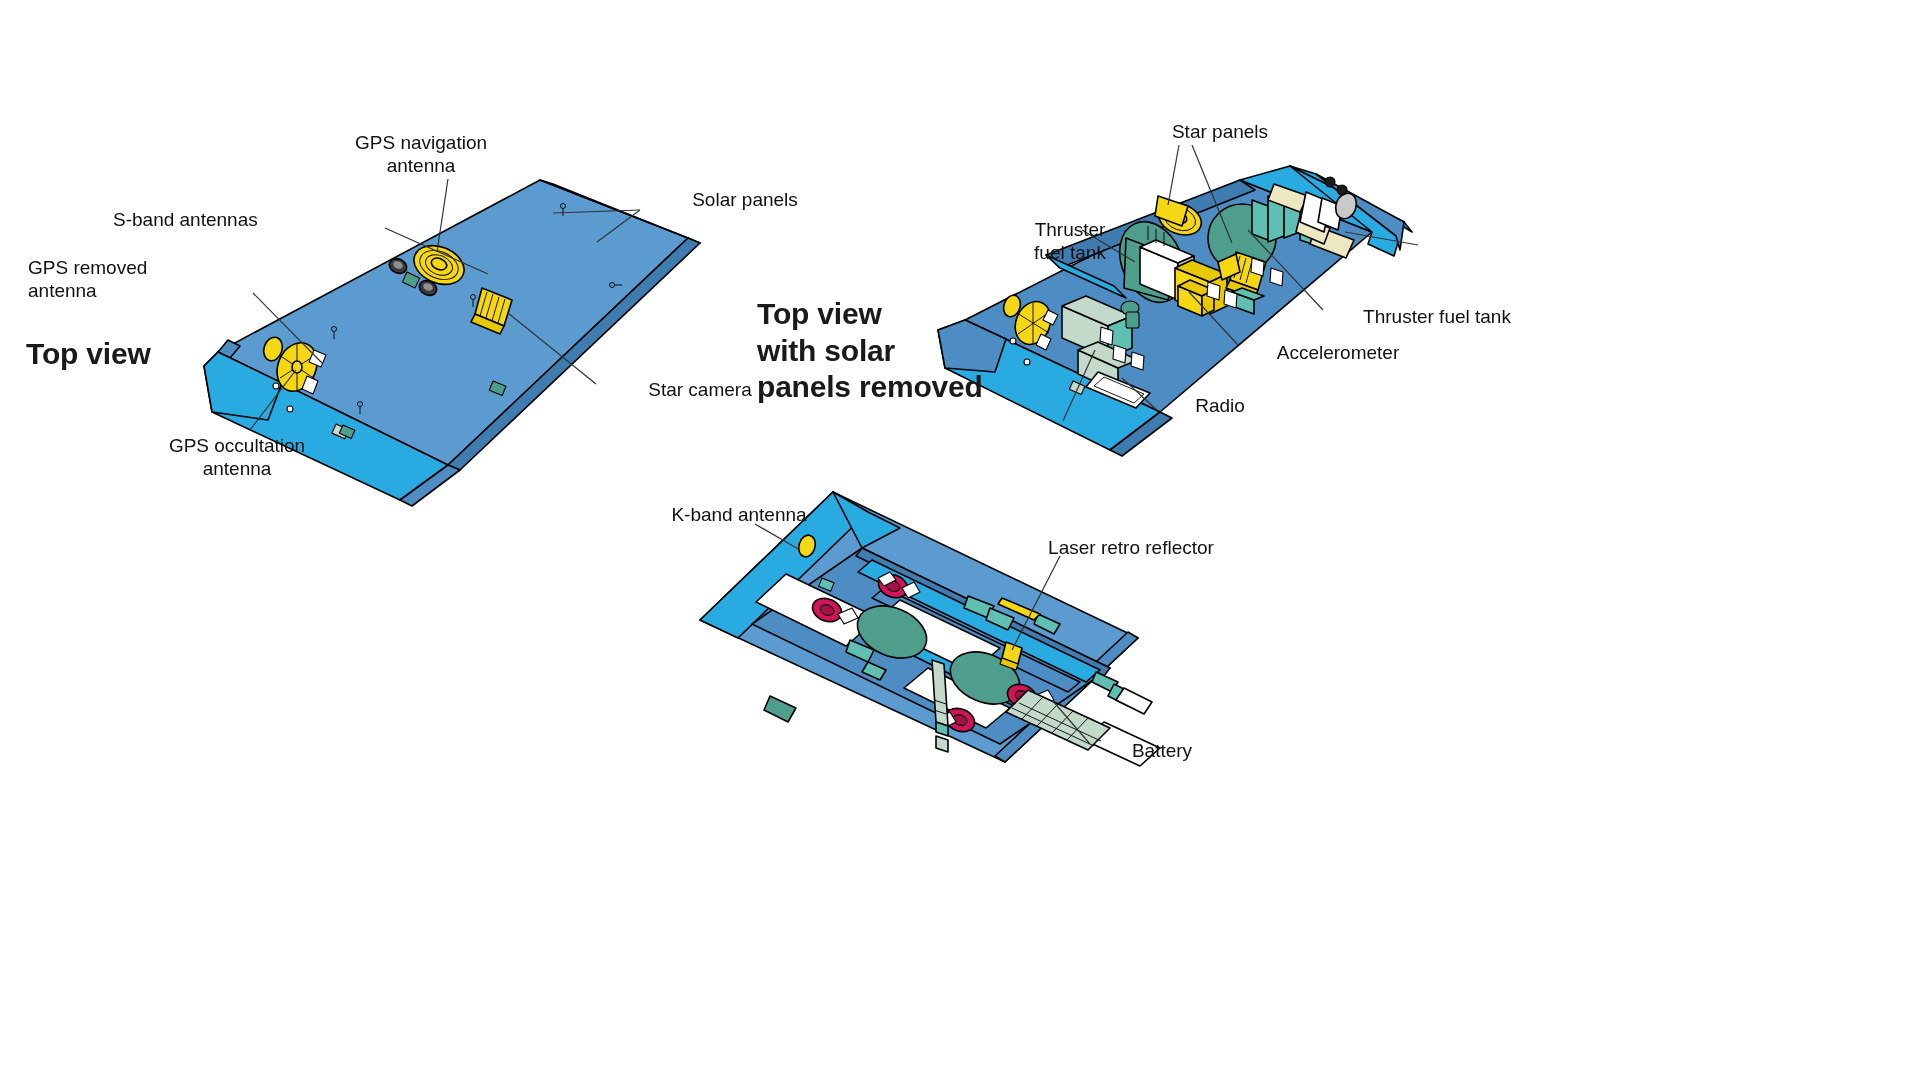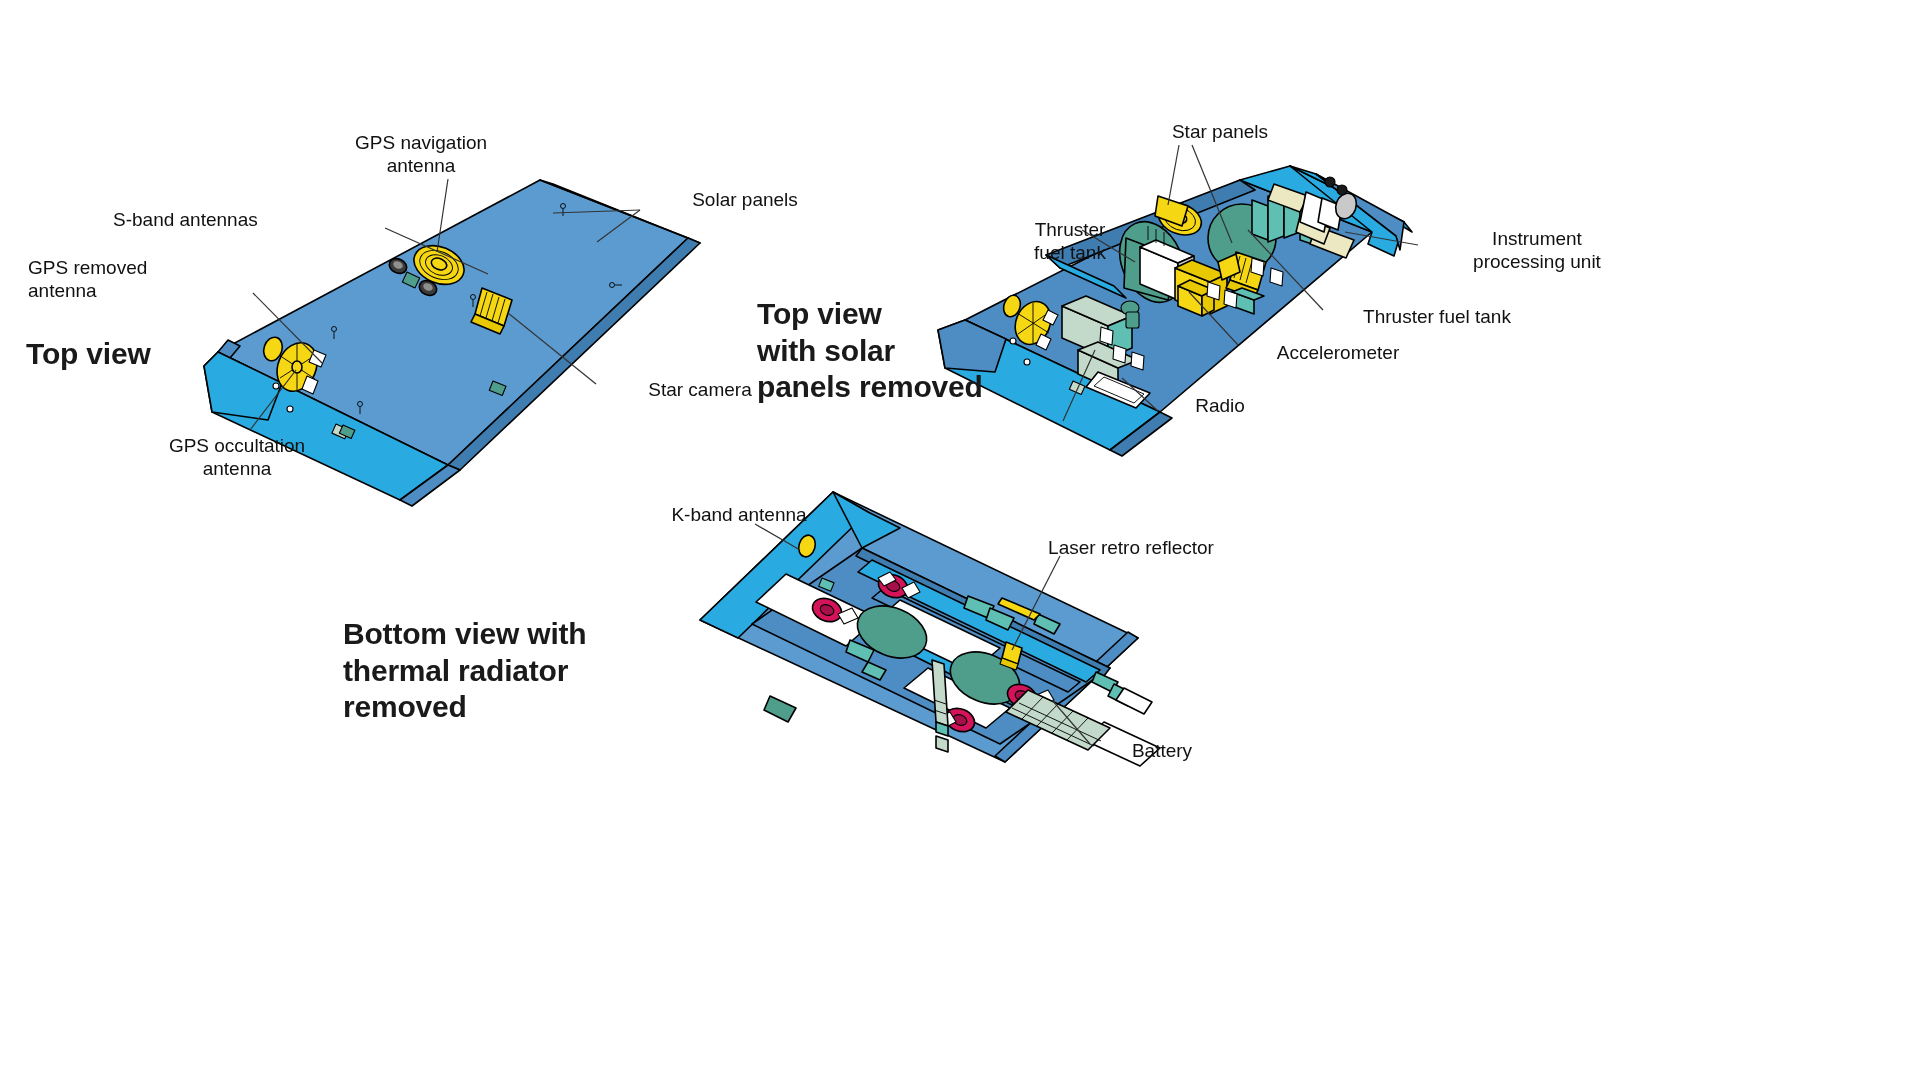--- a/index.html
+++ b/index.html
@@ -394,33 +394,28 @@
 
   <div class="view-title" style="left:757px; top:288px;">Top view
 with solar
 panels removed</div>
 
   <div class="callout ta-c" style="left:1130px; top:120px; width:180px;">Star panels</div>
 
   <div class="callout ta-c" style="left:1000px; top:194px; width:140px;margin-top:24px;">Thruster
 fuel tank</div>
 
-  <div class="callout ta-l" style="left:1422px; top:227px; width:230px;">Instrument
-processing unit</div>
 
   <div class="callout ta-l" style="left:1327px; top:305px; width:220px;">Thruster fuel tank</div>
 
   <div class="callout ta-l" style="left:1243px; top:341px; width:190px;">Accelerometer</div>
 
   <div class="callout ta-l" style="left:1160px; top:394px; width:120px;">Radio</div>
 
 
-  <div class="view-title" style="left:343px; top:608px;">Bottom view with
-thermal radiator
-removed</div>
 
   <div class="callout ta-l" style="left:624px; top:503px; width:230px;">K-band antenna</div>
 
   <div class="callout ta-l" style="left:1001px; top:536px; width:260px;">Laser retro reflector</div>
 
   <div class="callout ta-l" style="left:1092px; top:739px; width:140px;">Battery</div>
 
 </div>
 
 </body></html>

